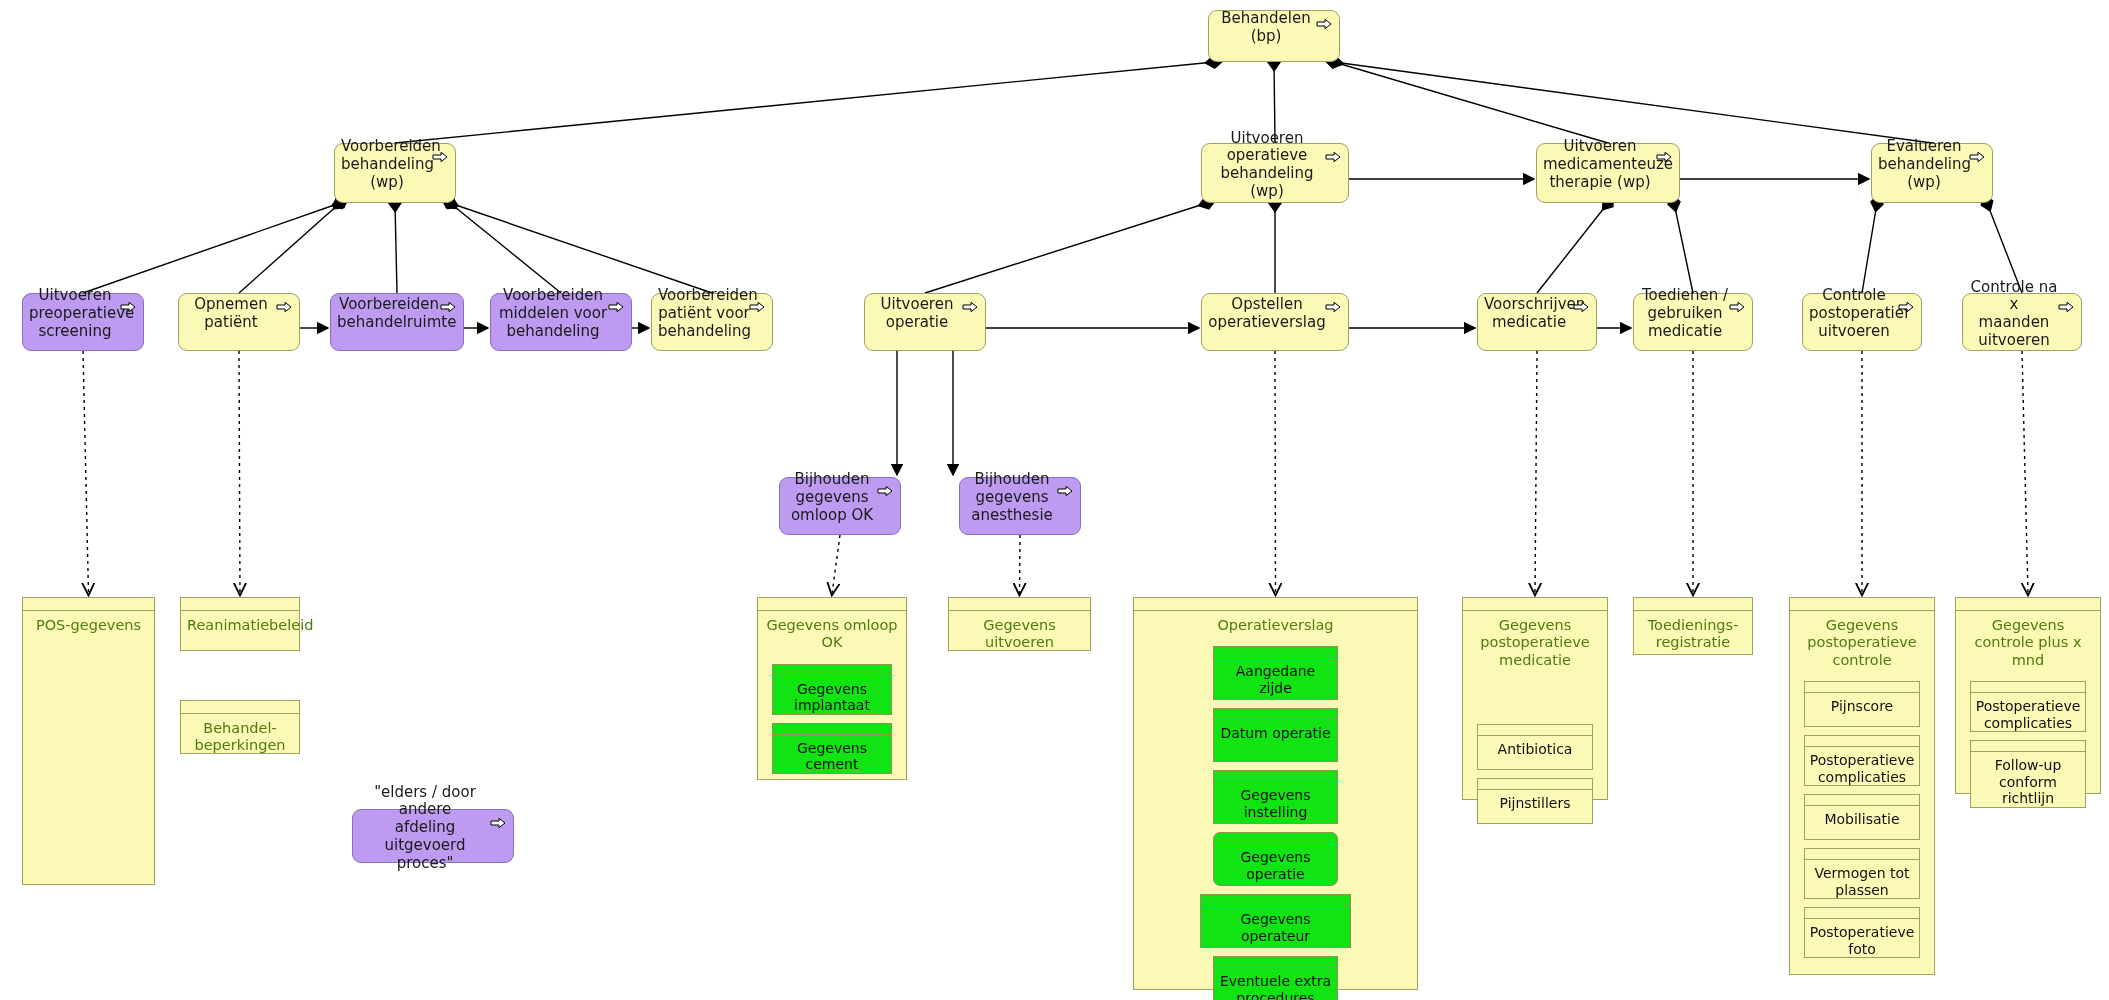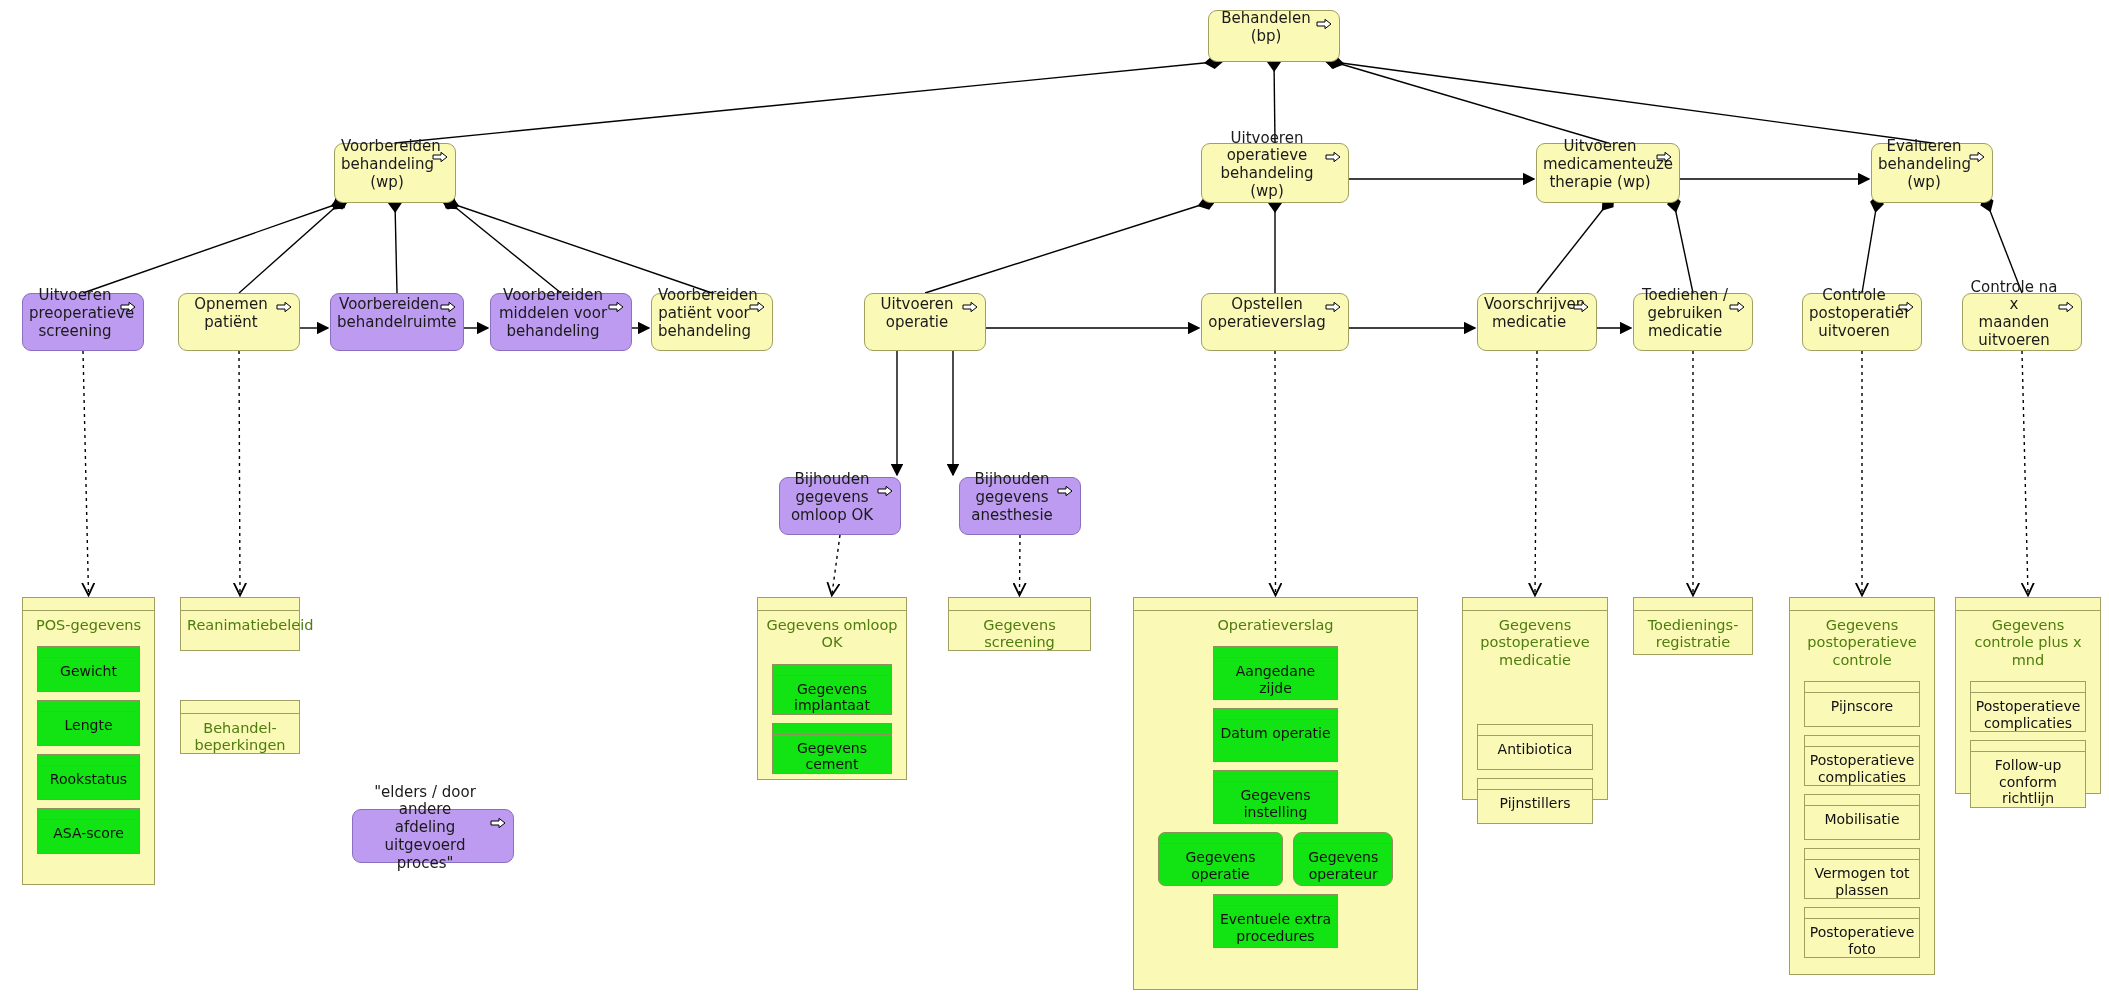--- a/index.html
+++ b/index.html
@@ -240,38 +240,20 @@
 proces"</span>
         <svg class="arrowicon" viewBox="0 0 16 12">
           <path d="M1 4 L9 4 L9 1.3 L15 6 L9 10.7 L9 8 L1 8 Z" fill="#fff" stroke="#000" stroke-width="1"></path>
         </svg>
       </div>
     </div>
   <div id="boxes-layer">
       <div class="dbox" style="left: 22px; top: 597px; width: 133px; height: 288px;">
         <div class="dhdr"></div>
         <div class="dtitle">POS-gegevens</div>
-        <div class="ditems">
-          <div class="field" style="width: 105px; min-height: 46px;">
-            <div class="fhdr"></div>
-            <div class="ftxt">Gewicht</div>
-          </div>
-          <div class="field" style="width: 105px; min-height: 46px;">
-            <div class="fhdr"></div>
-            <div class="ftxt">Lengte</div>
-          </div>
-          <div class="field" style="width: 105px; min-height: 46px;">
-            <div class="fhdr"></div>
-            <div class="ftxt">Rookstatus</div>
-          </div>
-          <div class="field" style="width: 105px; min-height: 46px;">
-            <div class="fhdr"></div>
-            <div class="ftxt">ASA-score</div>
-          </div>
-        </div>
       </div>
       <div class="dbox" style="left: 180px; top: 597px; width: 120px; height: 54px;">
         <div class="dhdr"></div>
         <div class="dtitle">Reanimatiebeleid</div>
       </div>
       <div class="dbox" style="left: 180px; top: 662px; width: 120px; height: 54px; margin-top: 38px;">
         <div class="dhdr"></div>
         <div class="dtitle">Behandel-
 beperkingen</div>
       </div>
@@ -285,21 +267,21 @@
 implantaat</div>
           </div>
           <div class="field" style="width: 122px; min-height: 46px;">
             <div class="fhdr"></div>
             <div class="ftxt">Gegevens cement</div>
           </div>
         </div>
       </div>
       <div class="dbox" style="left: 948px; top: 597px; width: 143px; height: 54px;">
         <div class="dhdr"></div>
-        <div class="dtitle">Gegevens screening</div>
+        <div class="dtitle">Gegevens uitvoeren</div>
       </div>
       <div class="dbox two" style="left: 1133px; top: 597px; width: 285px; height: 393px;">
         <div class="dhdr"></div>
         <div class="dtitle">Operatieverslag</div>
         <div class="ditems">
           <div class="field" style="width: 125.5px; min-height: 54px;">
             <div class="fhdr"></div>
             <div class="ftxt">Aangedane zijde</div>
           </div>
           <div class="field" style="width: 125.5px; min-height: 54px;">
@@ -307,21 +289,21 @@
             <div class="ftxt">Datum operatie</div>
           </div>
           <div class="field" style="width: 125.5px; min-height: 54px;">
             <div class="fhdr"></div>
             <div class="ftxt">Gegevens instelling</div>
           </div>
           <div class="field" style="width: 125.5px; min-height: 54px; border-radius: 7px;">
             <div class="fhdr"></div>
             <div class="ftxt">Gegevens operatie</div>
           </div>
-          <div class="field" style="width: 100px; min-height: 54px; border-radius: 9px;">
+          <div class="field" style="width: 151px; min-height: 54px;">
             <div class="fhdr"></div>
             <div class="ftxt">Gegevens operateur</div>
           </div>
           <div class="field" style="width: 125.5px; min-height: 54px;">
             <div class="fhdr"></div>
             <div class="ftxt">Eventuele extra
 procedures</div>
           </div>
         </div>
       </div>

